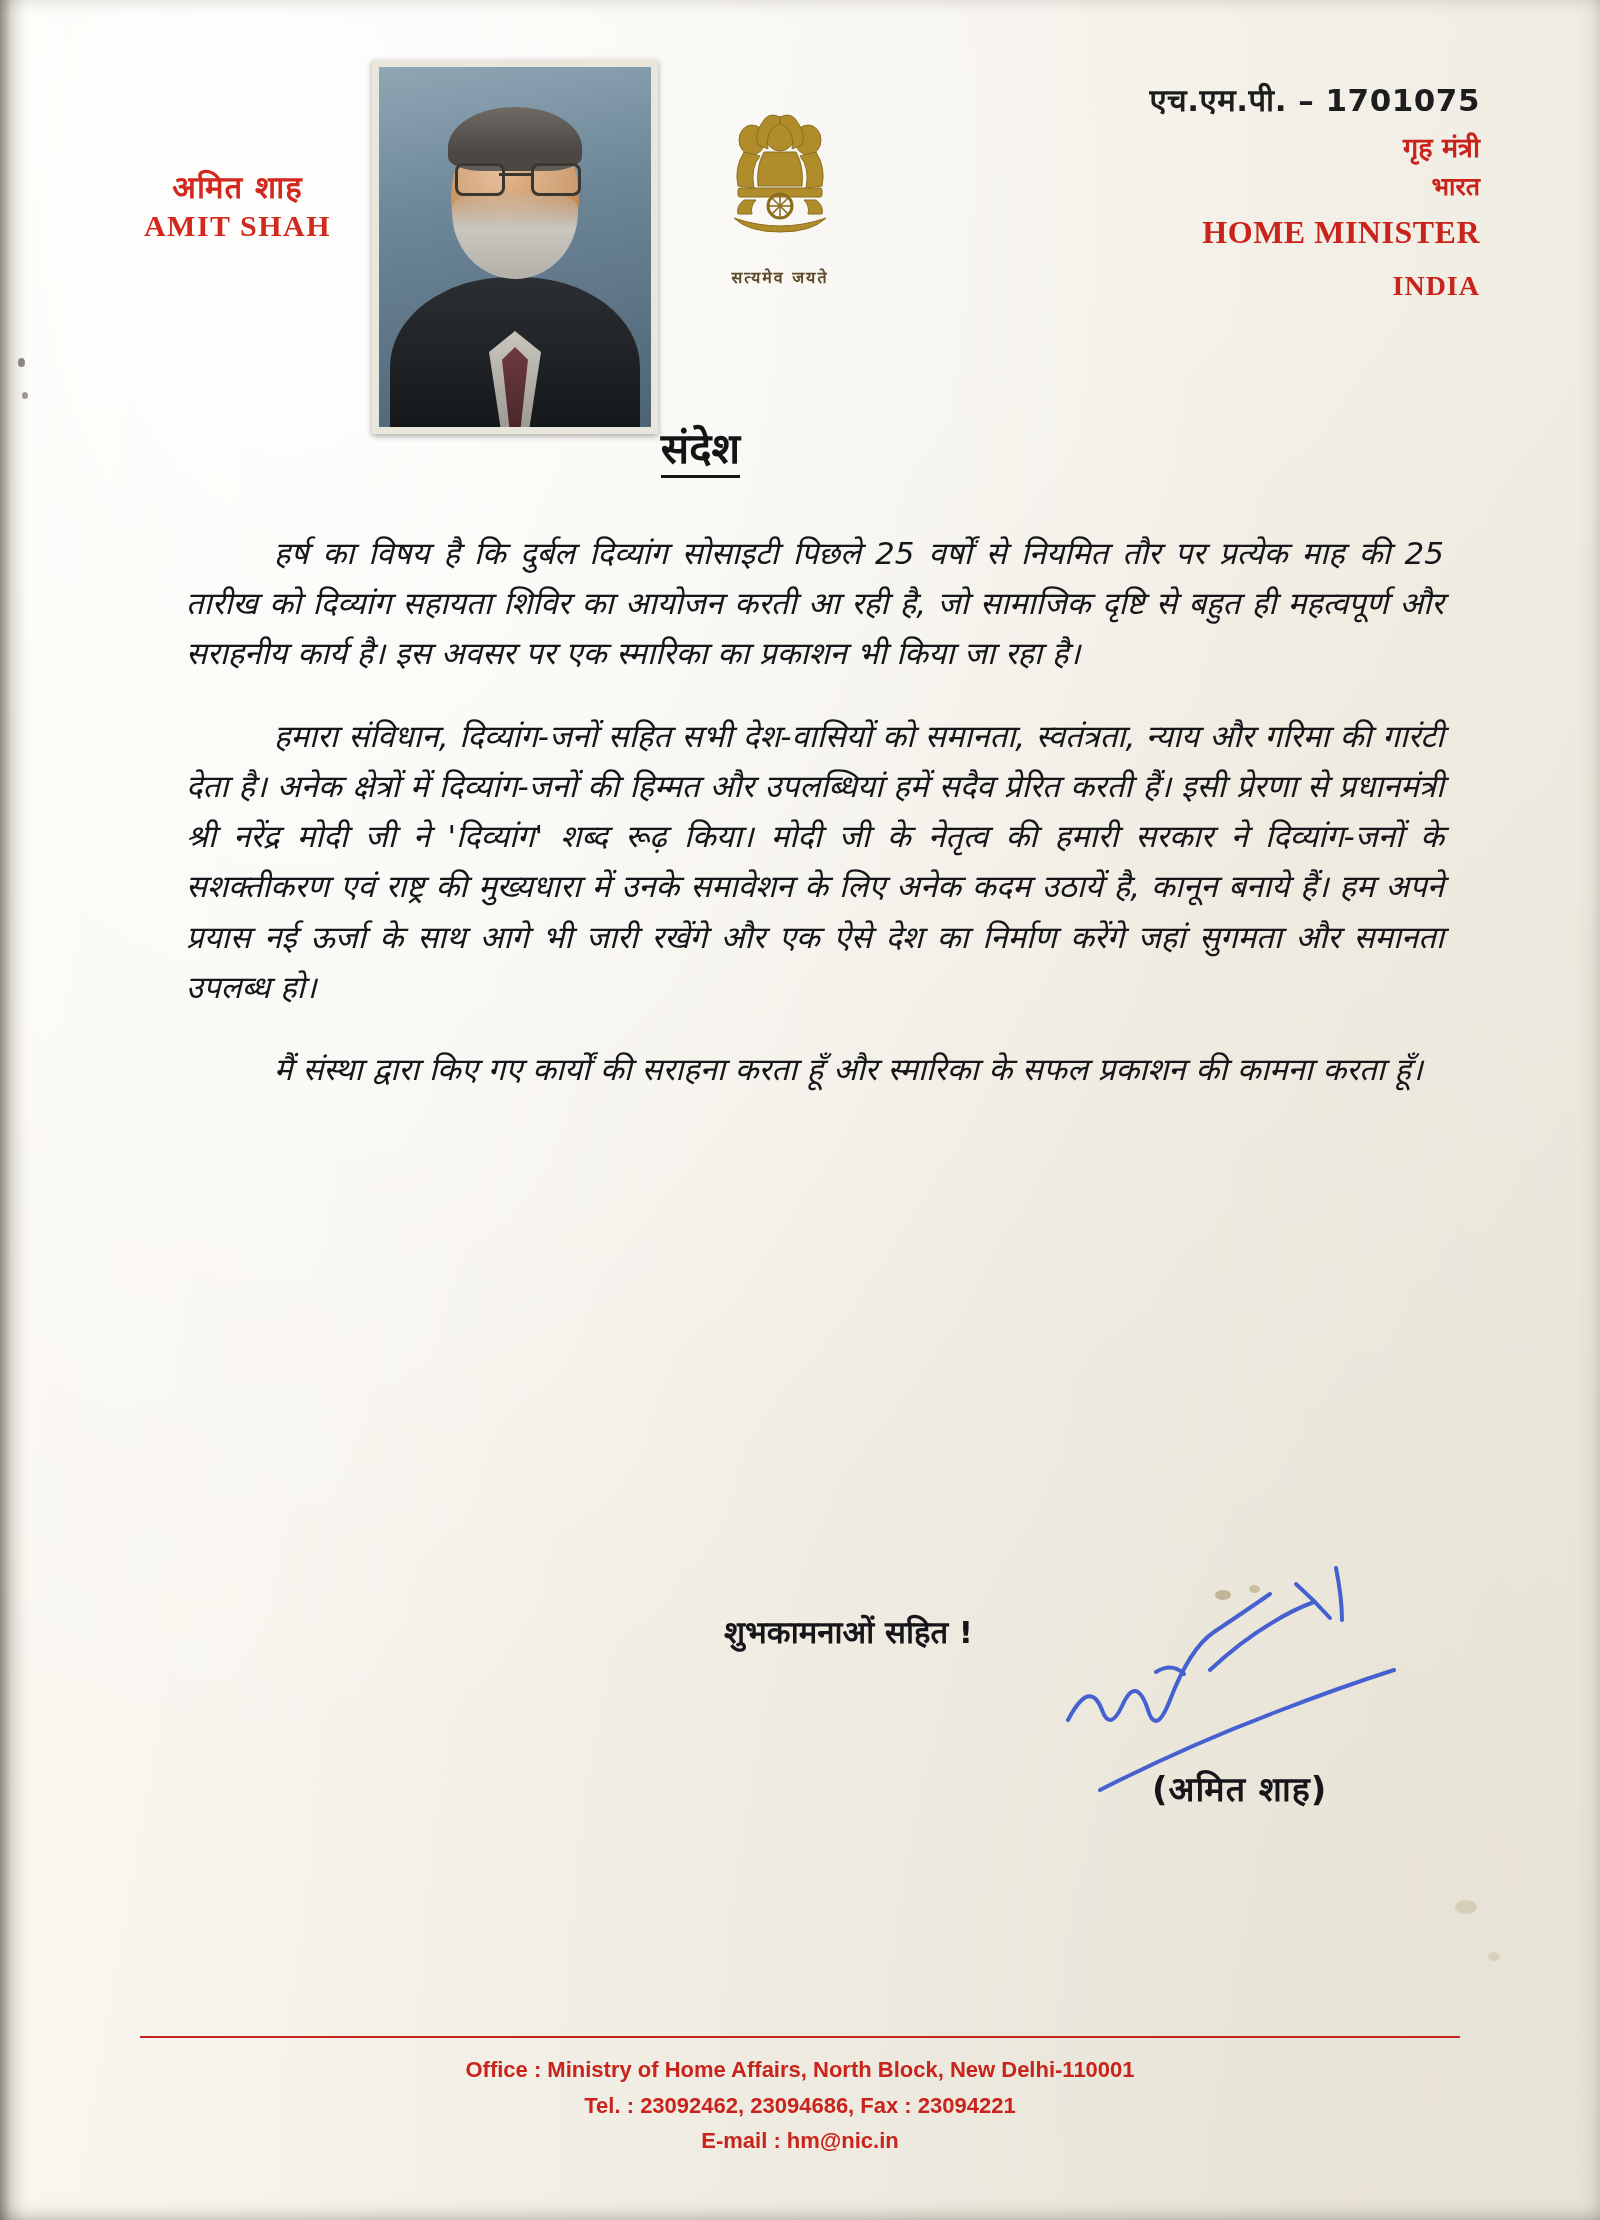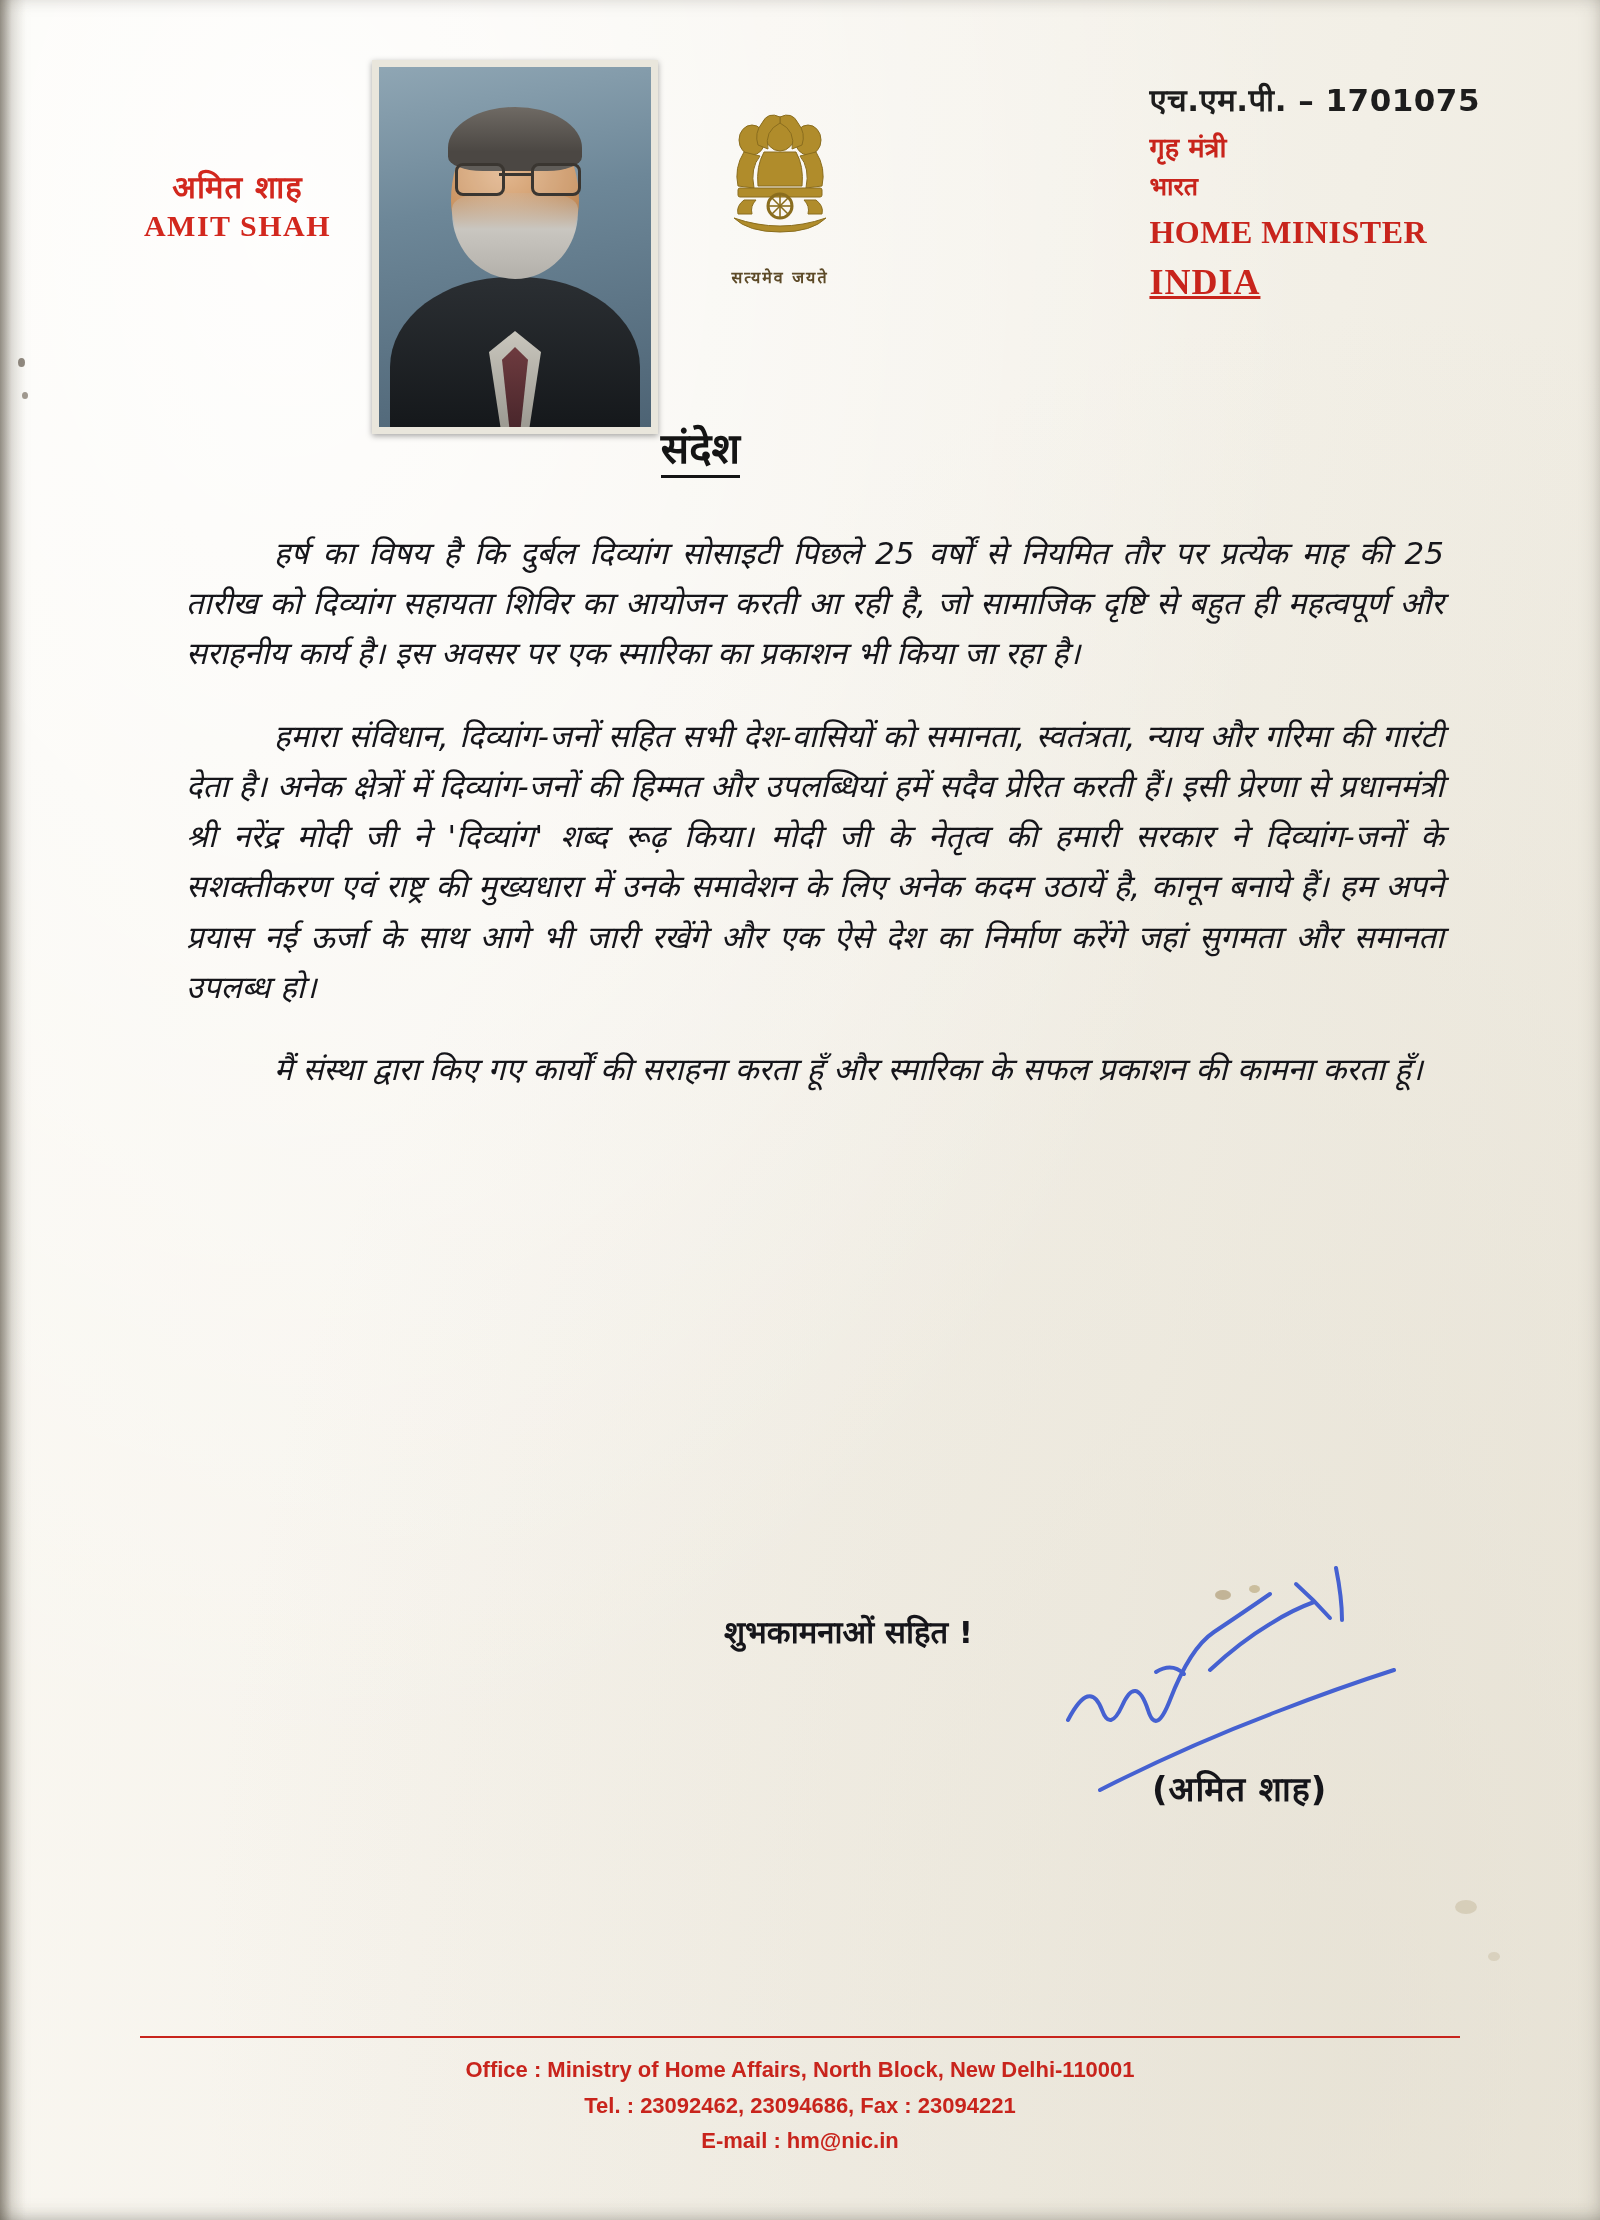--- a/index.html
+++ b/index.html
@@ -177,20 +177,21 @@
     color: #5d4a28;
     letter-spacing: 2px;
     margin-top: 4px;
     font-weight: 700;
   }
 
   .hmp {
     position: absolute;
     right: 120px;
     top: 78px;
+    text-align: right;
     color: #c8241c;
   }
   .hmp-no {
     font-size: 31px;
     font-weight: 700;
     letter-spacing: 0.5px;
     color: #1d1d1d;
   }
   .hmp-hi1 {
     font-size: 27px;
@@ -207,26 +208,25 @@
   .hmp-en1 {
     font-family: "Liberation Serif", serif;
     font-size: 32px;
     font-weight: 700;
     margin-top: 12px;
     color: #c8241c;
     letter-spacing: 0.5px;
   }
   .hmp-en2 {
     font-family: "Liberation Serif", serif;
-    font-size: 36px;
-    font-weight: 700;
-    margin-top: 10px;
+    font-size: 28px;
+    font-weight: 700;
+    margin-top: 19px;
     color: #c8241c;
     letter-spacing: 1px;
-    text-decoration: underline;
   }
 
   
   .sandesh {
     position: absolute;
     left: 0;
     top: 418px;
     width: 1401px;
     text-align: center;
     font-size: 42px;

